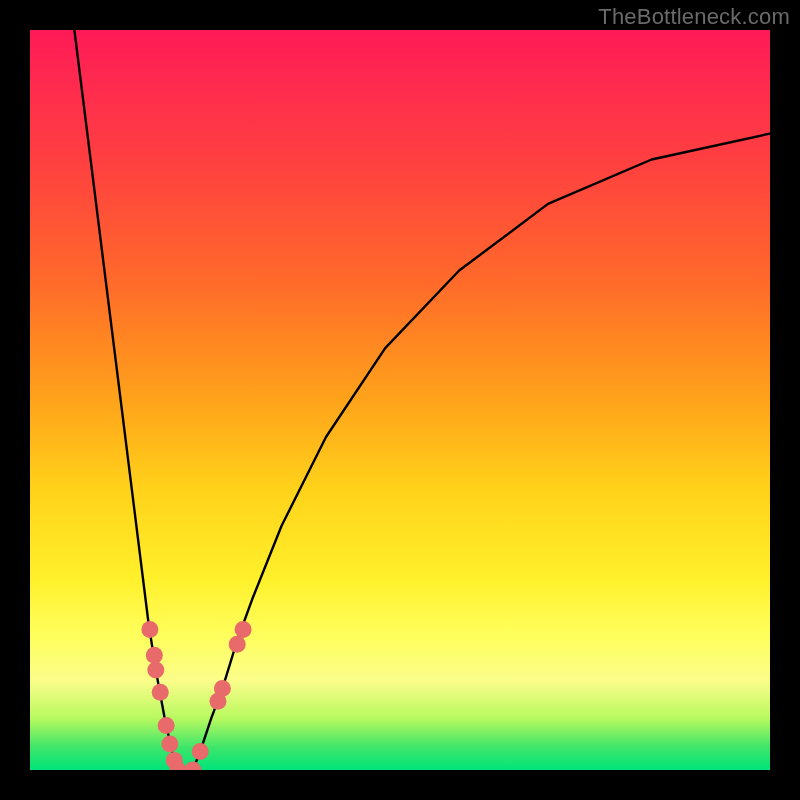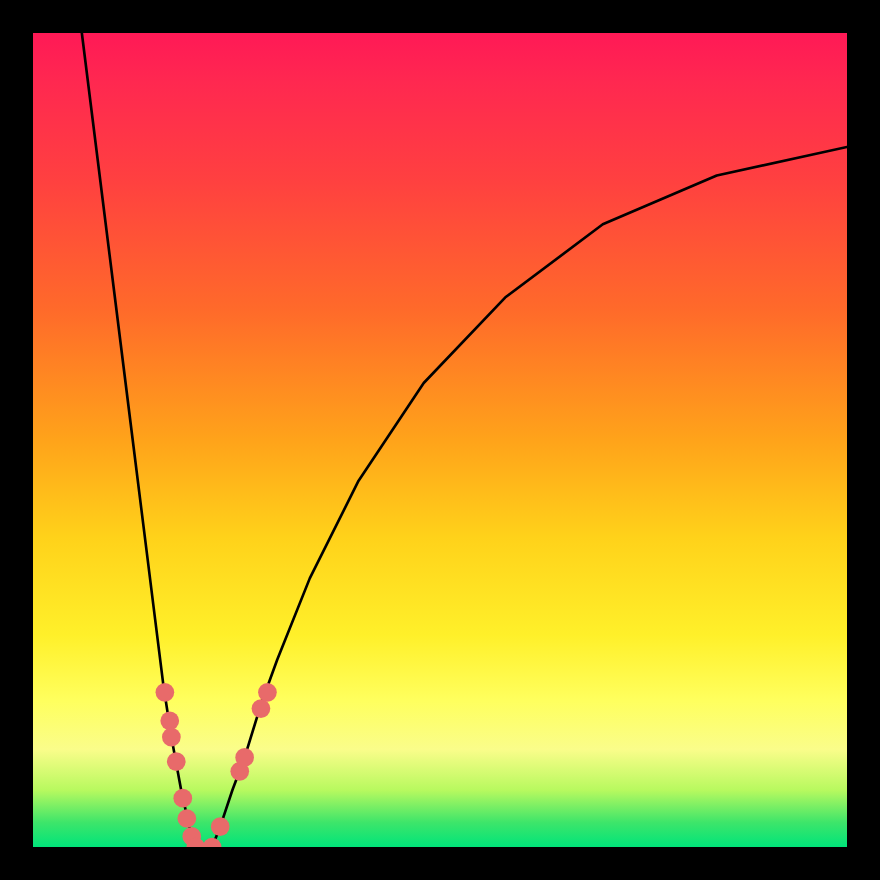--- a/index.html
+++ b/index.html
@@ -56,20 +56,21 @@
     top: 0;
     left: 0;
     width: 740px;
     height: 740px;
   }
 </style>
 </head>
 <body>
 
 <div class="frame">
+  <div class="watermark">TheBottleneck.com</div>
   <div class="plot">
     <svg class="curve" viewBox="0 0 740 740" preserveAspectRatio="none">
       <g id="curve-group">
           <path d="M44.40 0.00 L59.20 118.40 L74.00 236.80 L88.80 355.20 L103.60 473.60 L111.00 532.80 L118.40 592.00 L125.80 640.10 L134.68 688.20 L142.08 721.50 L148.00 740.00" fill="none" stroke="#000000" stroke-width="2.4" stroke-linecap="round" stroke-linejoin="round"></path>
           <path d="M162.80 740.00 L170.20 721.50 L181.30 688.20 L192.40 658.60 L207.20 610.50 L222.00 569.80 L251.60 495.80 L296.00 407.00 L355.20 318.20 L429.20 240.50 L518.00 173.90 L621.60 129.50 L740.00 103.60" fill="none" stroke="#000000" stroke-width="2.4" stroke-linecap="round" stroke-linejoin="round"></path>
         </g>
       <g id="marker-group">
           <circle cx="119.88" cy="599.40" r="8.5" fill="#e86a6a"></circle>
           <circle cx="124.32" cy="625.30" r="8.5" fill="#e86a6a"></circle>
           <circle cx="125.80" cy="640.10" r="8.5" fill="#e86a6a"></circle>

